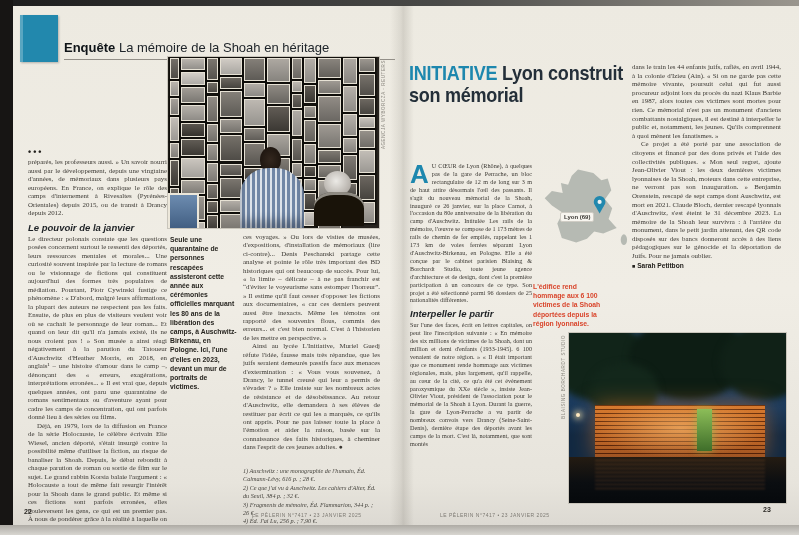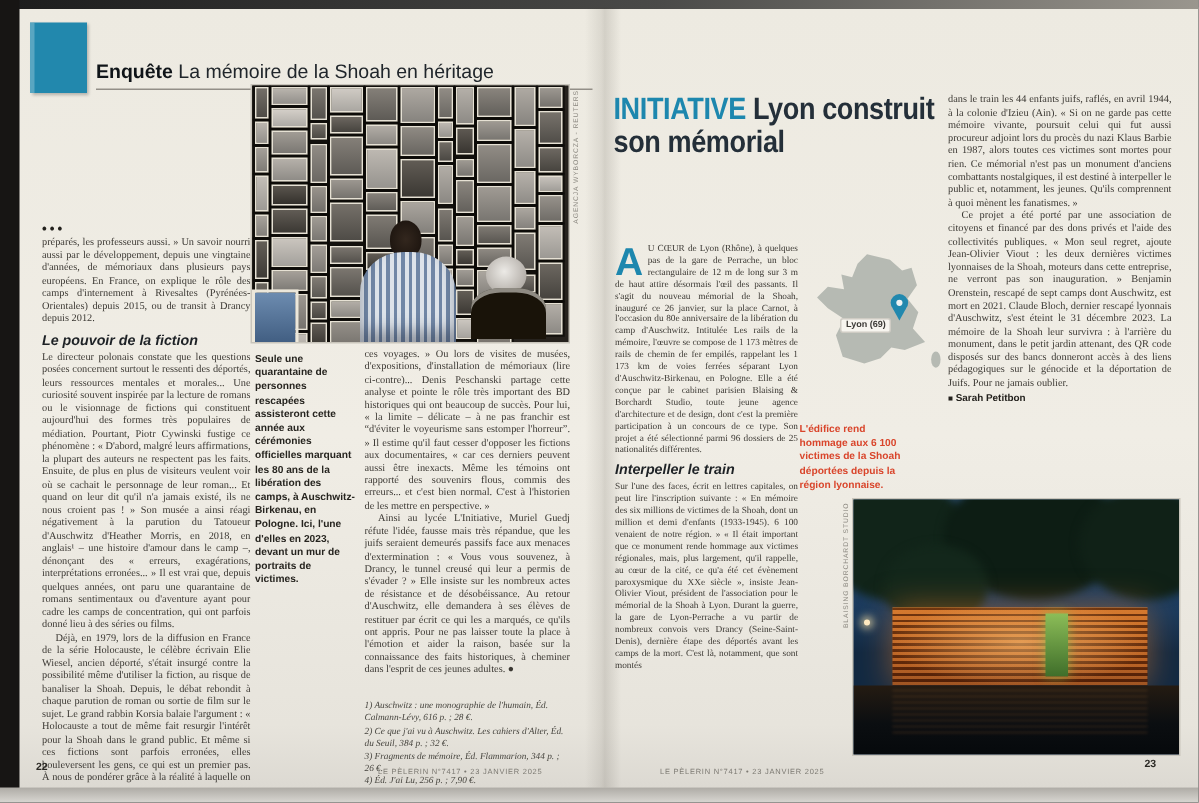--- a/index.html
+++ b/index.html
@@ -226,21 +226,21 @@
       <div class="tile" style="left: 191.4px; top: 145.3px; width: 13.3px; height: 18.9px; background: linear-gradient(rgb(179, 174, 167), rgb(141, 138, 133));"></div>
     </div>
   <div class="credit-v">
     <span>AGENCJA WYBORCZA - REUTERS</span>
   </div>
 
   <div class="dots">•••</div>
 
   <div class="col lp-col1">
     <p>préparés, les professeurs aussi. » Un savoir nourri aussi par le développement, depuis une vingtaine d'années, de mémoriaux dans plusieurs pays européens. En France, on explique le rôle des camps d'internement à Rivesaltes (Pyrénées-Orientales) depuis 2015, ou de transit à Drancy depuis 2012.</p>
-    <h3>Le pouvoir de la fiction</h3>
+    <h3>Le pouvoir de la janvier</h3>
     <p>Le directeur polonais constate que les questions posées concernent surtout le ressenti des déportés, leurs ressources mentales et morales... Une curiosité souvent inspirée par la lecture de romans ou le visionnage de fictions qui constituent aujourd'hui des formes très populaires de médiation. Pourtant, Piotr Cywinski fustige ce phénomène : « D'abord, malgré leurs affirmations, la plupart des auteurs ne respectent pas les faits. Ensuite, de plus en plus de visiteurs veulent voir où se cachait le personnage de leur roman... Et quand on leur dit qu'il n'a jamais existé, ils ne nous croient pas ! » Son musée a ainsi réagi négativement à la parution du Tatoueur d'Auschwitz d'Heather Morris, en 2018, en anglais¹ – une histoire d'amour dans le camp –, dénonçant des « erreurs, exagérations, interprétations erronées... » Il est vrai que, depuis quelques années, ont paru une quarantaine de romans sentimentaux ou d'aventure ayant pour cadre les camps de concentration, qui ont parfois donné lieu à des séries ou films.</p>
     <p class="ind">Déjà, en 1979, lors de la diffusion en France de la série Holocauste, le célèbre écrivain Elie Wiesel, ancien déporté, s'était insurgé contre la possibilité même d'utiliser la fiction, au risque de banaliser la Shoah. Depuis, le débat rebondit à chaque parution de roman ou sortie de film sur le sujet. Le grand rabbin Korsia balaie l'argument : « Holocauste a tout de même fait resurgir l'intérêt pour la Shoah dans le grand public. Et même si ces fictions sont parfois erronées, elles bouleversent les gens, ce qui est un premier pas. À nous de pondérer grâce à la réalité à laquelle on les confronte lors de</p>
   </div>
 
   <div class="caption-left">Seule une quarantaine de personnes rescapées assisteront cette année aux cérémonies officielles marquant les 80 ans de la libération des camps, à Auschwitz-Birkenau, en Pologne. Ici, l'une d'elles en 2023, devant un mur de portraits de victimes.</div>
 
   <div class="col lp-col2">
     <p>ces voyages. » Ou lors de visites de musées, d'expositions, d'installation de mémoriaux (lire ci-contre)... Denis Peschanski partage cette analyse et pointe le rôle très important des BD historiques qui ont beaucoup de succès. Pour lui, « la limite – délicate – à ne pas franchir est “d'éviter le voyeurisme sans estomper l'horreur”. » Il estime qu'il faut cesser d'opposer les fictions aux documentaires, « car ces derniers peuvent aussi être inexacts. Même les témoins ont rapporté des souvenirs flous, commis des erreurs... et c'est bien normal. C'est à l'historien de les mettre en perspective. »</p>
     <p class="ind">Ainsi au lycée L'Initiative, Muriel Guedj réfute l'idée, fausse mais très répandue, que les juifs seraient demeurés passifs face aux menaces d'extermination : « Vous vous souvenez, à Drancy, le tunnel creusé qui leur a permis de s'évader ? » Elle insiste sur les nombreux actes de résistance et de désobéissance. Au retour d'Auschwitz, elle demandera à ses élèves de restituer par écrit ce qui les a marqués, ce qu'ils ont appris. Pour ne pas laisser toute la place à l'émotion et aider la raison, basée sur la connaissance des faits historiques, à cheminer dans l'esprit de ces jeunes adultes. ●</p>
   </div>
@@ -255,21 +255,21 @@
   <div class="pagenum pn-left">22</div>
   <div class="footer lp-footer">LE PÈLERIN N°7417 • 23 JANVIER 2025</div>
 
   <div class="rp-headline">
     <span class="rp-kicker">INITIATIVE </span><span>Lyon construit</span><br>
     <span>son mémorial</span>
   </div>
 
   <div class="col rp-col1">
     <p><span class="dropcap">A</span><span>U CŒUR de Lyon (Rhône), à quelques pas de la gare de Perrache, un bloc rectangulaire de 12 m de long sur 3 m de haut attire désormais l'œil des passants. Il s'agit du nouveau mémorial de la Shoah, inauguré ce 26 janvier, sur la place Carnot, à l'occasion du 80e anniversaire de la libération du camp d'Auschwitz. Intitulée Les rails de la mémoire, l'œuvre se compose de 1 173 mètres de rails de chemin de fer empilés, rappelant les 1 173 km de voies ferrées séparant Lyon d'Auschwitz-Birkenau, en Pologne. Elle a été conçue par le cabinet parisien Blaising &amp; Borchardt Studio, toute jeune agence d'architecture et de design, dont c'est la première participation à un concours de ce type. Son projet a été sélectionné parmi 96 dossiers de 25 nationalités différentes.</span></p>
-    <h3 class="rp-subhead">Interpeller le train</h3>
+    <h3 class="rp-subhead">Interpeller le partir</h3>
     <p>Sur l'une des faces, écrit en lettres capitales, on peut lire l'inscription suivante : « En mémoire des six millions de victimes de la Shoah, dont un million et demi d'enfants (1933-1945). 6 100 venaient de notre région. » « Il était important que ce monument rende hommage aux victimes régionales, mais, plus largement, qu'il rappelle, au cœur de la cité, ce qu'a été cet évènement paroxysmique du XXe siècle », insiste Jean-Olivier Viout, président de l'association pour le mémorial de la Shoah à Lyon. Durant la guerre, la gare de Lyon-Perrache a vu partir de nombreux convois vers Drancy (Seine-Saint-Denis), dernière étape des déportés avant les camps de la mort. C'est là, notamment, que sont montés</p>
   </div>
 
   <div class="map-box">
     <svg width="90" height="118" viewBox="0 0 100 118">
       <polygon fill="#b6bab3" points="40,4 57,8 66,16 73,14 77,27 70,37 78,47 74,59 83,69 68,75 58,73 50,81 38,85 22,80 17,64 23,52 11,44 3,36 11,28 23,30 21,19 29,21 33,11"></polygon>
       <ellipse cx="91" cy="82" rx="3.5" ry="6" fill="#b6bab3"></ellipse>
       <circle cx="64" cy="40" r="6.5" fill="#2188ae"></circle>
       <polygon points="59,44 69,44 64,53" fill="#2188ae"></polygon>
       <circle cx="64" cy="40" r="2.3" fill="#eef3f4"></circle>

